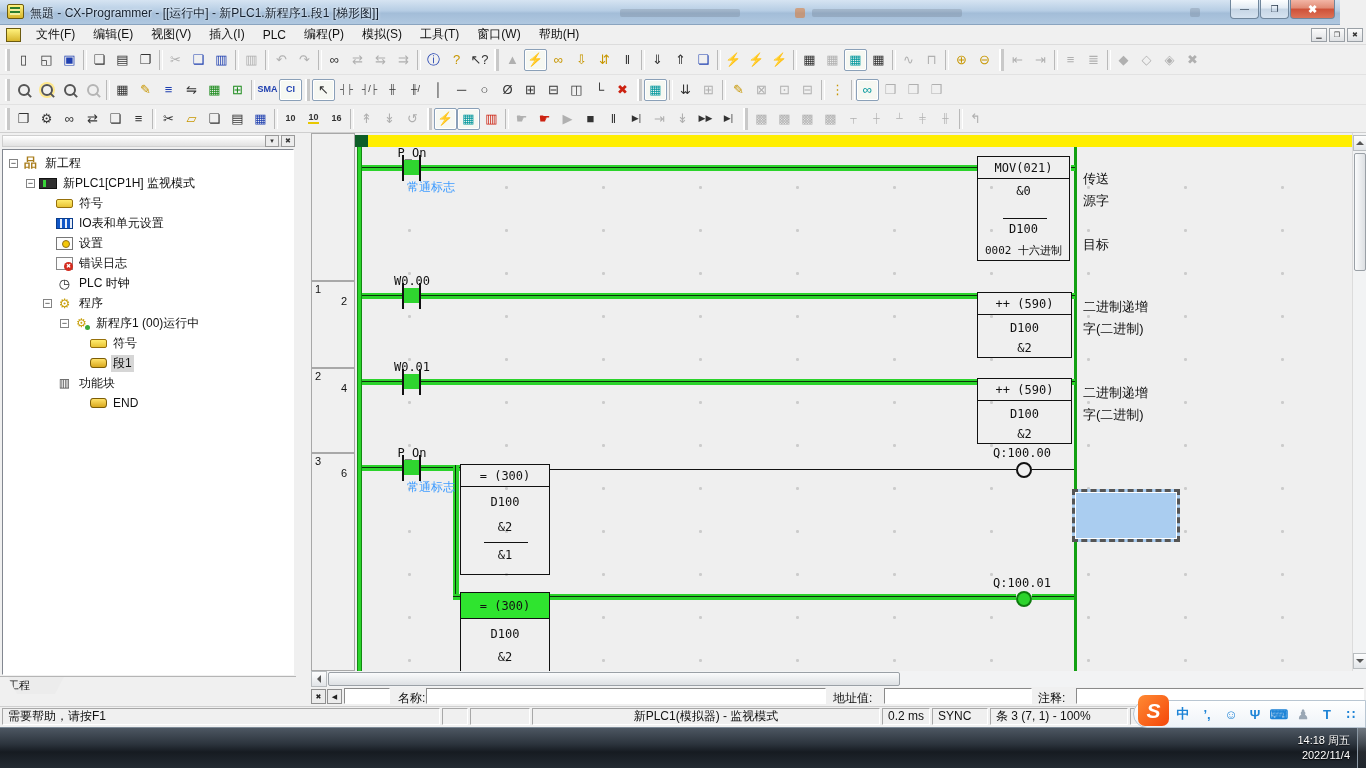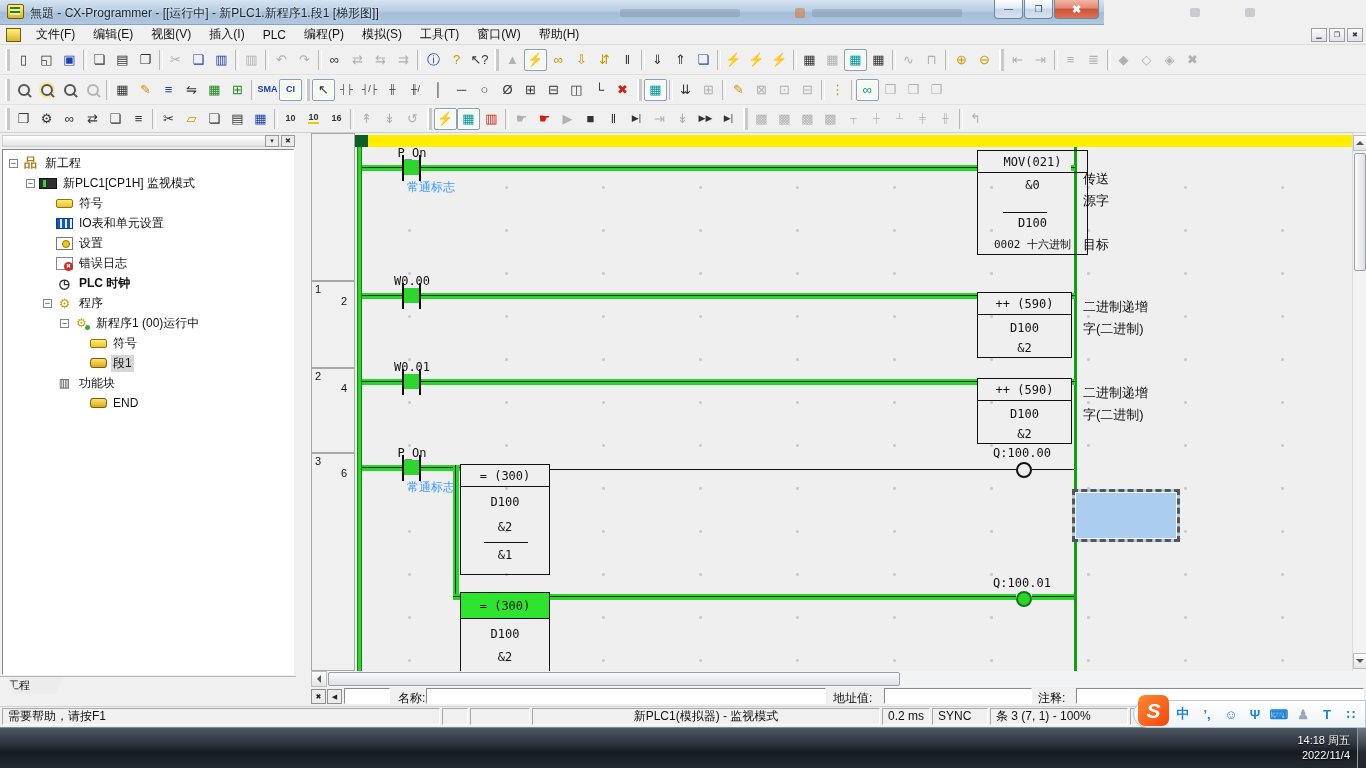--- a/index.html
+++ b/index.html
@@ -1,21 +1,21 @@
 <!DOCTYPE html>
 <html><head>
 <meta charset="utf-8">
 <style>
   *{box-sizing:border-box;margin:0;padding:0}
   body{margin:0;background:#333}
   .screen{position:relative;width:1366px;height:768px;overflow:hidden;background:#f0f0f0;
           font-family:"Liberation Sans",sans-serif;-webkit-font-smoothing:antialiased}
 
   
-  .titlebar{position:absolute;left:0;top:0;width:1104px;height:25px;
+  .titlebar{position:absolute;left:0;top:0;width:1340px;height:25px;
     background:linear-gradient(#d6e4f2,#b6cde4 45%,#a3bdd8 55%,#b0c8e0);border-bottom:1px solid #8aa4bf}
   .title-icon{position:absolute;left:7px;top:4px;width:17px;height:15px;background:linear-gradient(#fff27e,#d8b62c);
     border:1px solid #6b5a10;border-radius:2px}
   .title-icon::before{content:"";position:absolute;left:2px;top:2px;width:10px;height:8px;
     background:repeating-linear-gradient(#2c7d2c 0 2px,#f3ef9d 2px 4px)}
   .title-text{position:absolute;left:30px;top:5px;font-size:12px;color:#15202e;text-shadow:0 0 3px #fff}
   .ghost{position:absolute;border-radius:2px;opacity:.3;background:#6c7c8c}
   .ghost.or{background:#e07020;opacity:.5}
   .wbtns{position:absolute;right:5px;top:0;display:flex}
   .wbtn{width:29px;height:19px;margin-left:1px;border:1px solid #70869c;border-top:none;border-radius:0 0 4px 4px;
@@ -769,21 +769,21 @@
       <div class="titem" style="padding-left: 40px;">
         <span class="texp"></span>
         <span class="ticon ti-settings"></span>
         <span class="tlabel">设置</span>
       </div>
       <div class="titem" style="padding-left: 40px;">
         <span class="texp"></span>
         <span class="ticon ti-error"></span>
         <span class="tlabel">错误日志</span>
       </div>
-      <div class="titem" style="padding-left: 40px; font-weight: bold;">
+      <div class="titem" style="padding-left: 40px;">
         <span class="texp"></span>
         <span class="ticon ti-clock"></span>
         <span class="tlabel">PLC 时钟</span>
       </div>
       <div class="titem" style="padding-left: 40px;">
         <span class="texp">−</span>
         <span class="ticon ti-program"></span>
         <span class="tlabel">程序</span>
       </div>
       <div class="titem" style="padding-left: 57px;">
@@ -838,21 +838,21 @@
   <div class="busR"></div>
 
   <div class="wire" style="left:362px;top:165px;width:41px"></div>
   <div class="wire" style="left:421px;top:165px;width:556px"></div>
   <div class="wire" style="left:1071px;top:165px;width:4px"></div>
   <div class="cbar" style="left:402px;top:155px"></div>
   <div class="cbar" style="left:419px;top:155px"></div>
   <div class="csq" style="left:404px;top:160px"></div>
   <div class="llabel" style="left:372px;top:146px">P_On</div>
   <div class="lcomment" style="left:369px;top:179px">常通标志</div>
-  <div class="iblock" style="left:977px;top:150px;width:111px;height:105px">
+  <div class="iblock" style="left:977px;top:156px;width:93px;height:105px">
     <div class="btitle">MOV(021)</div>
     <div class="brow" style="top:26px">&amp;0</div>
     <div class="bline" style="left:25px;top:61px;width:44px"></div>
     <div class="brow" style="top:64px">D100</div>
     <div class="brow" style="top:86px;font-size:11px">0002 十六进制</div>
   </div>
   <div class="opcomment" style="left:1083px;top:170px">传送</div>
   <div class="opcomment" style="left:1083px;top:192px">源字</div>
   <div class="opcomment" style="left:1083px;top:236px">目标</div>
 

